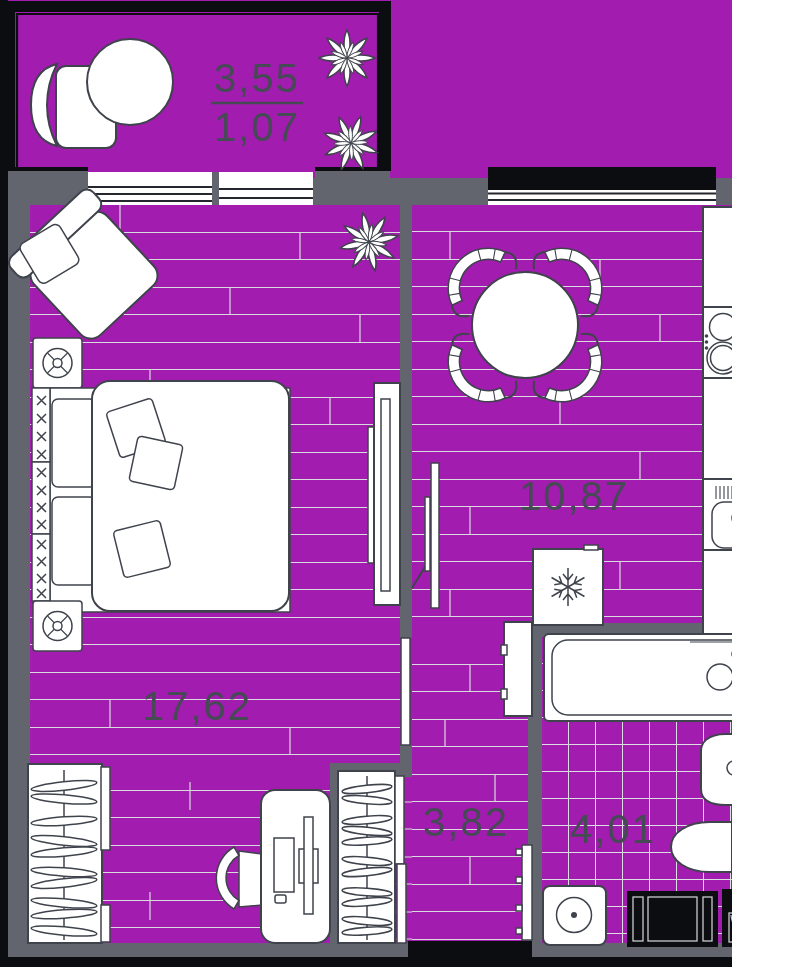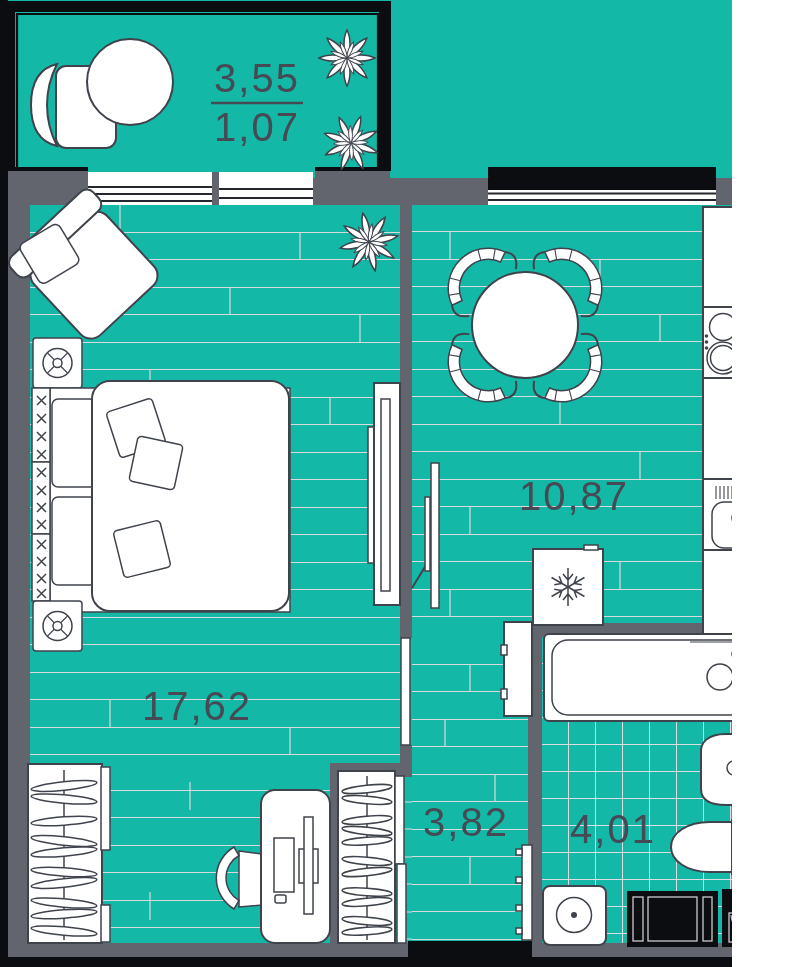--- a/index.html
+++ b/index.html
@@ -1,16 +1,16 @@
 <!DOCTYPE html>
 <html><head>
 <meta charset="utf-8">
 <style>
   html,body{margin:0;padding:0;background:#fff;}
-  .stage{position:relative;width:732px;height:967px;background:#14b8a6;overflow:hidden;
+  .stage{position:relative;width:732px;height:967px;background:#a21caf;overflow:hidden;
          font-family:"Liberation Sans",sans-serif;}
   .floor{position:absolute;}
   .plank{background:repeating-linear-gradient(180deg,transparent 0,transparent 26.5px,#d9dadc 26.5px,#d9dadc 27.5px);}
   .tiles{background:
      repeating-linear-gradient(90deg,transparent 0,transparent 26px,#dcdde0 26px,#dcdde0 27px),
      repeating-linear-gradient(180deg,transparent 0,transparent 26px,#dcdde0 26px,#dcdde0 27px);}
   svg{position:absolute;left:0;top:0;}
   .wall{fill:#62656e;}
   .blk{fill:#0b0d11;}
   .f{fill:#fff;stroke:#3f434c;stroke-width:2;}

